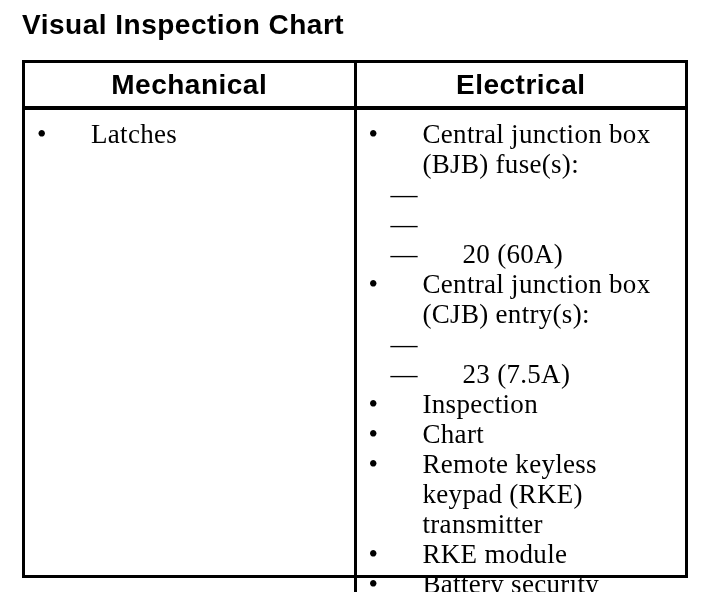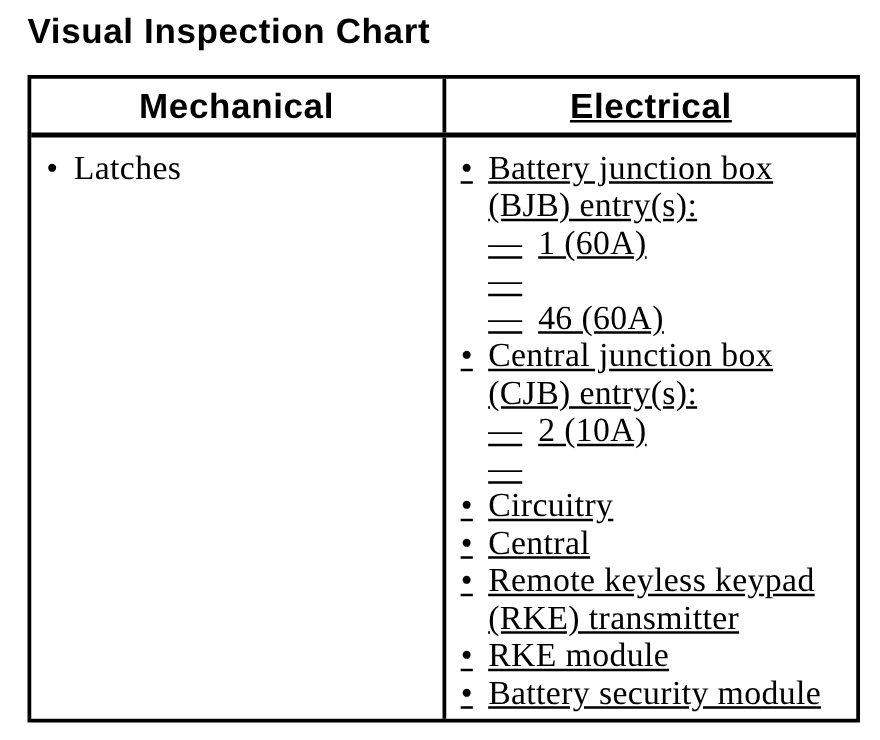--- a/index.html
+++ b/index.html
@@ -63,38 +63,38 @@
     flex: 1 1 0;
     box-sizing: border-box;
     padding: 9px 8px 6px 12px;
     font-family: "Liberation Serif", serif;
     font-size: 27px;
     line-height: 30px;
     letter-spacing: 0.3px;
   }
   .col-right {
     border-left: 3px solid #000000;
-    text-decoration: underline;
   }
   .item {
     display: flex;
     align-items: flex-start;
   }
   .item .marker {
     flex: none;
     width: 22px;
   }
   .item.sub {
     margin-left: 22px;
   }
   .item.sub .marker {
     width: 40px;
   }
   .item .text {
     flex: 1 1 auto;
+    margin-left: 32px;
   }
 </style>
 </head>
 <body>
 
 <div class="page">
 
   <div class="doc-title">Visual Inspection Chart</div>
 
   <div class="inspection-table">
@@ -109,51 +109,50 @@
       <div class="body-cell">
         <div class="item">
           <span class="marker">•</span>
           <span class="text">Latches</span>
         </div>
       </div>
 
       <div class="body-cell col-right">
         <div class="item">
           <span class="marker">•</span>
-          <span class="text">Battery junction box (BJB) entry(s):</span>
-        </div>
-        <div class="item sub">
-          <span class="marker">—</span>
-          <span class="text">1 (60A)</span>
+          <span class="text">Central junction box (BJB) fuse(s):</span>
         </div>
         <div class="item sub">
           <span class="marker">—</span>
         </div>
         <div class="item sub">
           <span class="marker">—</span>
-          <span class="text">46 (60A)</span>
+        </div>
+        <div class="item sub">
+          <span class="marker">—</span>
+          <span class="text">20 (60A)</span>
         </div>
         <div class="item">
           <span class="marker">•</span>
           <span class="text">Central junction box (CJB) entry(s):</span>
         </div>
         <div class="item sub">
           <span class="marker">—</span>
-          <span class="text">2 (10A)</span>
         </div>
         <div class="item sub">
           <span class="marker">—</span>
+          <span class="text">23 (7.5A)</span>
         </div>
         <div class="item">
           <span class="marker">•</span>
-          <span class="text">Circuitry</span>
+          <span class="text">Inspection</span>
         </div>
         <div class="item">
           <span class="marker">•</span>
-          <span class="text">Central</span>
+          <span class="text">Chart</span>
         </div>
         <div class="item">
           <span class="marker">•</span>
           <span class="text">Remote keyless keypad (RKE) transmitter</span>
         </div>
         <div class="item">
           <span class="marker">•</span>
           <span class="text">RKE module</span>
         </div>
         <div class="item">

